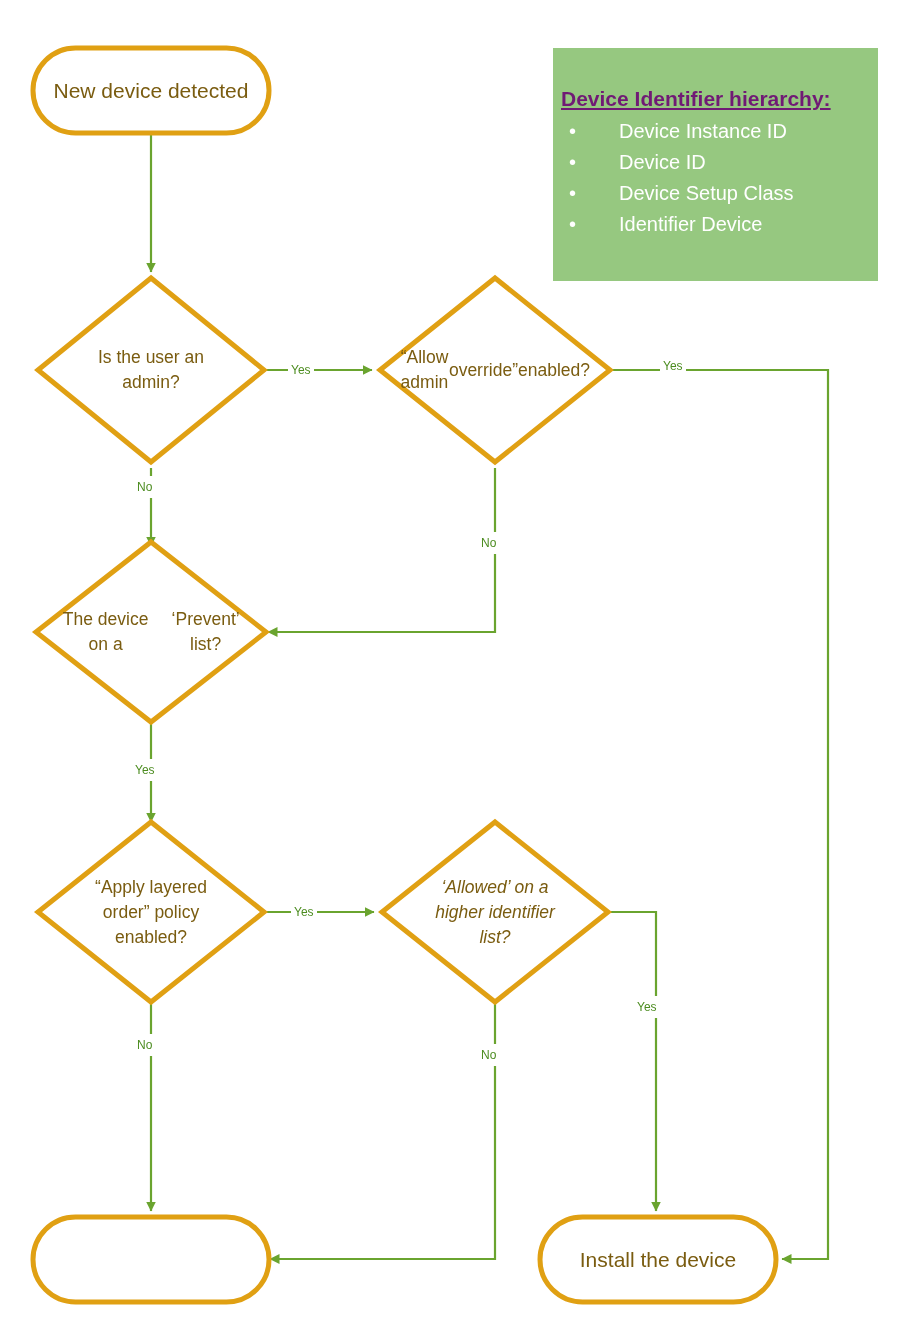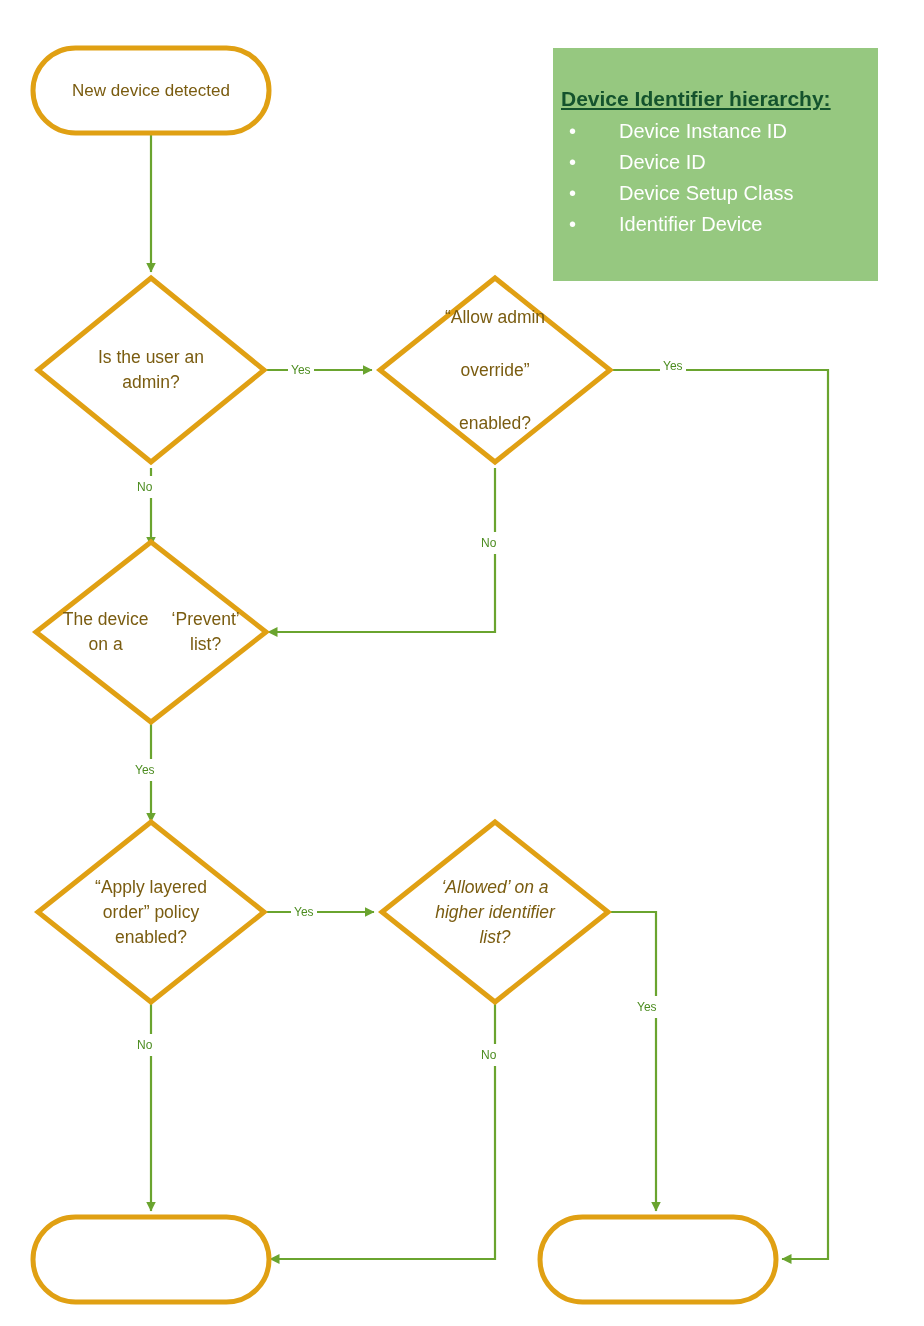--- a/index.html
+++ b/index.html
@@ -28,21 +28,21 @@
     position: absolute;
     left: 553px;
     top: 48px;
     width: 325px;
     height: 233px;
     background: #96c880;
     box-sizing: border-box;
     padding: 40px 0 0 8px;
   }
   .legend-title {
-    color: #14532d;
+    color: #701a75;
     font-size: 21px;
     font-weight: bold;
     text-decoration: underline;
     line-height: 1.0;
     margin-bottom: 7px;
     white-space: nowrap;
   }
   .legend-list {
     list-style: none;
     margin: 0;
@@ -72,21 +72,21 @@
     font-size: 17.5px;
     line-height: 25px;
     text-align: center;
     display: flex;
     align-items: center;
     justify-content: center;
     box-sizing: border-box;
     pointer-events: none;
   }
   .terminal-label {
-    font-size: 17px;
+    font-size: 21px;
   }
 
   
   .edge-label {
     position: absolute;
     color: #4c8c20;
     font-size: 12px;
     line-height: 22px;
     text-align: center;
     white-space: nowrap;
@@ -149,21 +149,21 @@
     </g>
   </svg>
 
   <div class="node-label terminal-label" style="left:33px; top:48px; width:236px; height:85px;">New device detected</div>
 
   <div class="node-label" style="left:56px; top:332px; width:190px; height:76px; flex-direction:column;">
     <span>Is the user an</span>
     <span>admin?</span>
   </div>
 
-  <div class="node-label" style="left:400px; top:320px; width:190px; height:100px; flex-direction:column;gap:28px;">
+  <div class="node-label" style="left:400px; top:320px; width:190px; height:100px; flex-direction:row;">
     <span>“Allow admin</span>
     <span>override”</span>
     <span>enabled?</span>
   </div>
 
   <div class="node-label" style="left:51px; top:594px; width:200px; height:76px; ">
     <span>The device on a</span>
     <span>‘Prevent’ list?</span>
   </div>
 
@@ -173,20 +173,21 @@
     <span>enabled?</span>
   </div>
 
   <div class="node-label" style="left:398px; top:862px; width:194px; height:100px; flex-direction:column;font-style:italic;">
     <span>‘Allowed’ on a</span>
     <span>higher identifier</span>
     <span>list?</span>
   </div>
 
 
+  <div class="node-label terminal-label" style="left:540px; top:1217px; width:236px; height:85px;">Install the device</div>
 
   <div class="edge-label" style="left:288px; top:359px;">Yes</div>
 
   <div class="edge-label" style="left:134px; top:476px;">No</div>
 
   <div class="edge-label" style="left:660px; top:355px;">Yes</div>
 
   <div class="edge-label" style="left:478px; top:532px;">No</div>
 
   <div class="edge-label" style="left:132px; top:759px;">Yes</div>

